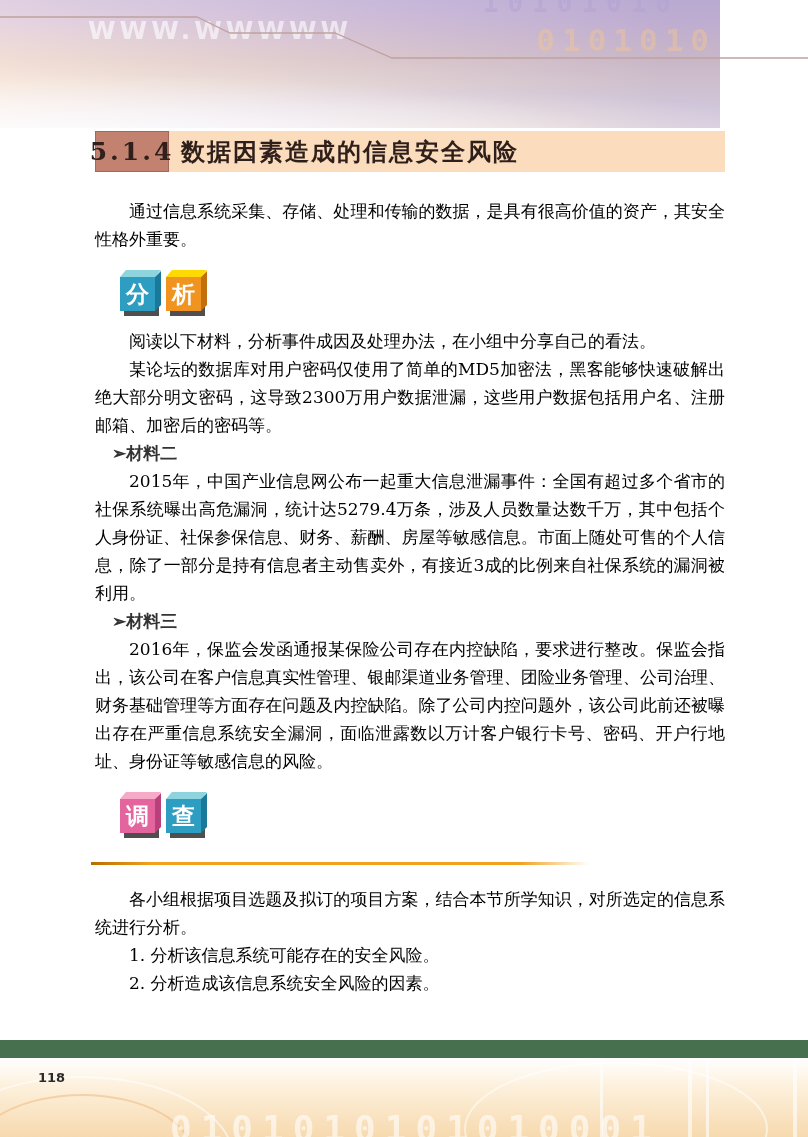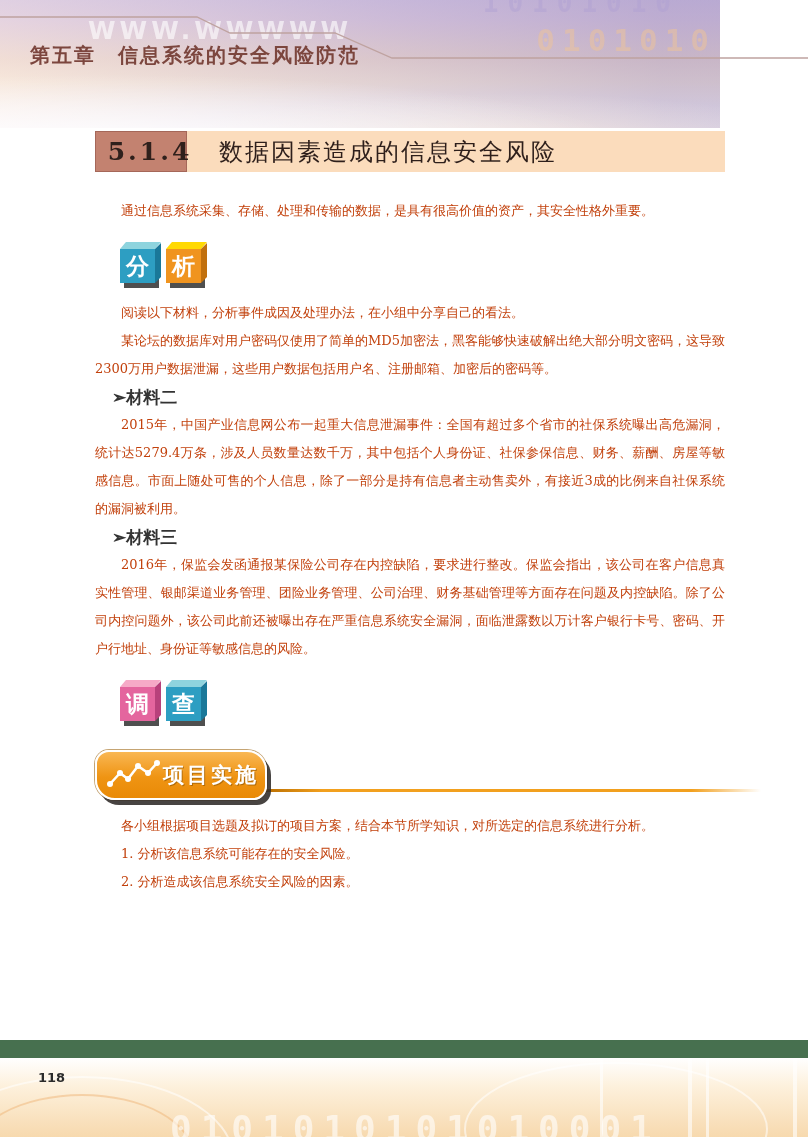--- a/index.html
+++ b/index.html
@@ -26,25 +26,25 @@
   .header-lines{position:absolute;left:0;top:0;}
   .chapter-title{position:absolute;left:30px;top:42px;font-size:20px;font-weight:bold;
     color:#7c463e;letter-spacing:2px;}
 
   
   .content{position:absolute;top:131px;left:95px;width:630px;}
 
   .section-bar{display:flex;height:41px;background:#fbdcbc;margin-bottom:25px;}
   .sec-num{width:74px;background:#c38270;color:#2f201c;font-size:25px;font-weight:bold;
     font-family:"DejaVu Serif","Liberation Serif",serif;display:flex;align-items:center;
-    justify-content:center;letter-spacing:3px;box-shadow:inset 0 0 0 1px rgba(110,55,45,.35);padding-left:18px;}
-  .sec-title{flex:1;display:flex;align-items:center;padding-left:32px;font-size:24px;
-    font-weight:normal;color:#2e1f1b;letter-spacing:2px;}
+    justify-content:center;letter-spacing:3px;box-shadow:inset 0 0 0 1px rgba(110,55,45,.35);}
+  .sec-title{flex:1;display:flex;align-items:center;padding-left:12px;font-size:24px;
+    font-weight:bold;color:#2e1f1b;letter-spacing:2px;}
 
-  .para{font-size:13px;line-height:28px;color:#c2410c;text-align:justify;margin:0;
+  .para{font-size:17px;line-height:28px;color:#000000;text-align:justify;margin:0;
     font-family:"DejaVu Serif","Liberation Serif",serif;}
   .indent{text-indent:2em;}
   .mat-h{font-size:17px;line-height:28px;font-weight:bold;color:#333;padding-left:1em;
     font-family:"DejaVu Serif","Liberation Serif",serif;}
 
   
   .badge{display:flex;margin:15px 0 5px 25px;height:54px;align-items:flex-start;}
   .cube{position:relative;width:35px;height:34px;display:flex;align-items:center;
     justify-content:center;color:#fff;font-weight:bold;font-size:23px;margin-right:11px;
     margin-top:9px;box-shadow:4px 5px 0 rgba(48,48,48,.85);}
@@ -90,21 +90,20 @@
 
 <div class="page">
 
   <div class="header">
     <span class="bin-mark-h2">10101010</span>
     <span class="bin-mark-h">0101010</span>
     <span class="www-mark">WWW.WWWWW</span>
     <svg class="header-lines" width="808" height="128" viewBox="0 0 808 128">
       <polyline points="0,17 197,17 230,33 335,33 392,58 808,58" fill="none" stroke="#bfa3a0" stroke-width="1.3"></polyline>
     </svg>
-    <div class="chapter-title">第五章　信息系统的安全风险防范</div>
   </div>
 
   <div class="content">
 
     <div class="section-bar">
       <div class="sec-num">5.1.4</div>
       <div class="sec-title">数据因素造成的信息安全风险</div>
     </div>
 
     <p class="para indent">通过信息系统采集、存储、处理和传输的数据，是具有很高价值的资产，其安全性格外重要。</p>
@@ -124,32 +123,20 @@
     <div class="mat-h">➢材料三</div>
     <p class="para indent">2016年，保监会发函通报某保险公司存在内控缺陷，要求进行整改。保监会指出，该公司在客户信息真实性管理、银邮渠道业务管理、团险业务管理、公司治理、财务基础管理等方面存在问题及内控缺陷。除了公司内控问题外，该公司此前还被曝出存在严重信息系统安全漏洞，面临泄露数以万计客户银行卡号、密码、开户行地址、身份证等敏感信息的风险。</p>
 
     <div class="badge">
       <div class="cube c-diao">调</div>
       <div class="cube c-cha">查</div>
     </div>
 
 
     <div class="banner-row">
-      <div class="banner">
-        <svg width="58" height="32" viewBox="0 0 58 32" style="margin-left:8px;">
-          <polyline points="5,25 15,14 23,20 33,7 43,14 52,4" fill="none" stroke="#ffffff" stroke-width="2.6" stroke-linecap="round" stroke-linejoin="round"></polyline>
-          <circle cx="5" cy="25" r="3" fill="#ffffff"></circle>
-          <circle cx="15" cy="14" r="3" fill="#ffffff"></circle>
-          <circle cx="23" cy="20" r="3" fill="#ffffff"></circle>
-          <circle cx="33" cy="7" r="3" fill="#ffffff"></circle>
-          <circle cx="43" cy="14" r="3" fill="#ffffff"></circle>
-          <circle cx="52" cy="4" r="3" fill="#ffffff"></circle>
-        </svg>
-        <span class="banner-label">项目实施</span>
-      </div>
       <div class="banner-rule"></div>
     </div>
 
     <p class="para indent">各小组根据项目选题及拟订的项目方案，结合本节所学知识，对所选定的信息系统进行分析。</p>
     <p class="para indent">1. 分析该信息系统可能存在的安全风险。</p>
     <p class="para indent">2. 分析造成该信息系统安全风险的因素。</p>
 
   </div>
 
   <div class="bottom-bar"></div>

